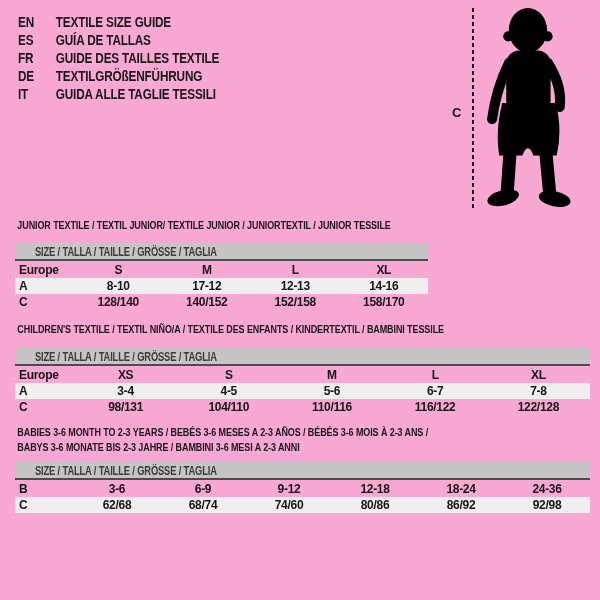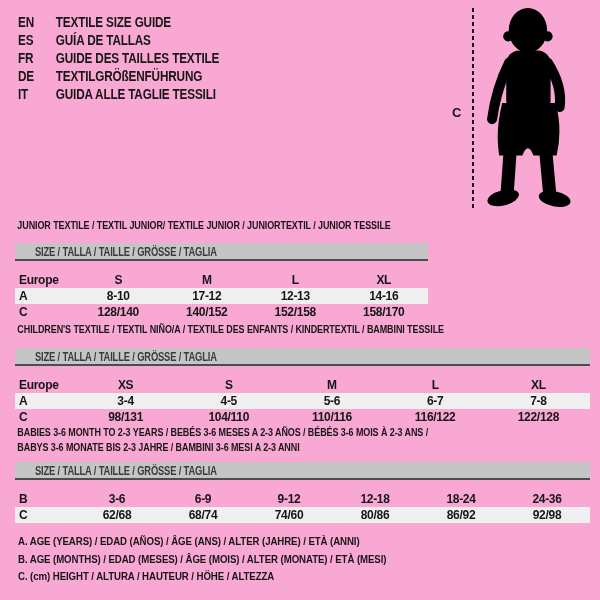--- a/index.html
+++ b/index.html
@@ -43,21 +43,21 @@
     border-bottom:2px solid var(--bar-border,#4c4c4c);
     height:16px;line-height:16px;padding-left:20px;overflow:hidden;
   }
   .size-bar span{
     display:inline-block;font-size:12px;font-weight:700;color:#3a3a3a;
     letter-spacing:-0.2px;white-space:nowrap;
     transform:scaleX(0.78);transform-origin:0 0;
   }
   table.size-table{
     width:100%;border-collapse:collapse;table-layout:fixed;
-    font-size:12px;font-weight:700;margin-top:11px;
+    font-size:12px;font-weight:700;margin-top:1px;
   }
   table.size-table td{
     height:16px;line-height:16px;padding:0;text-align:center;
     letter-spacing:-0.3px;vertical-align:middle;
   }
   table.size-table td.lbl{width:55px;text-align:left;padding-left:4px;}
   table.size-table tr.shaded{background:var(--row-shade,#efefef);}
 
   
   .footnotes{position:absolute;left:18px;top:533px;}
@@ -206,19 +206,14 @@
             <td>68/74</td>
             <td>74/60</td>
             <td>80/86</td>
             <td>86/92</td>
             <td>92/98</td>
           </tr>
         </tbody>
     </table>
   </div>
 
-  <div class="footnotes">
-      <div class="footnote">A. AGE (YEARS) / EDAD (AÑOS) / ÂGE (ANS) / ALTER (JAHRE) / ETÀ (ANNI)</div>
-      <div class="footnote">B. AGE (MONTHS) / EDAD (MESES) / ÂGE (MOIS) / ALTER (MONATE) / ETÀ (MESI)</div>
-      <div class="footnote">C. (cm) HEIGHT / ALTURA / HAUTEUR / HÖHE / ALTEZZA</div>
-    </div>
 
 </div>
 
 </body></html>

